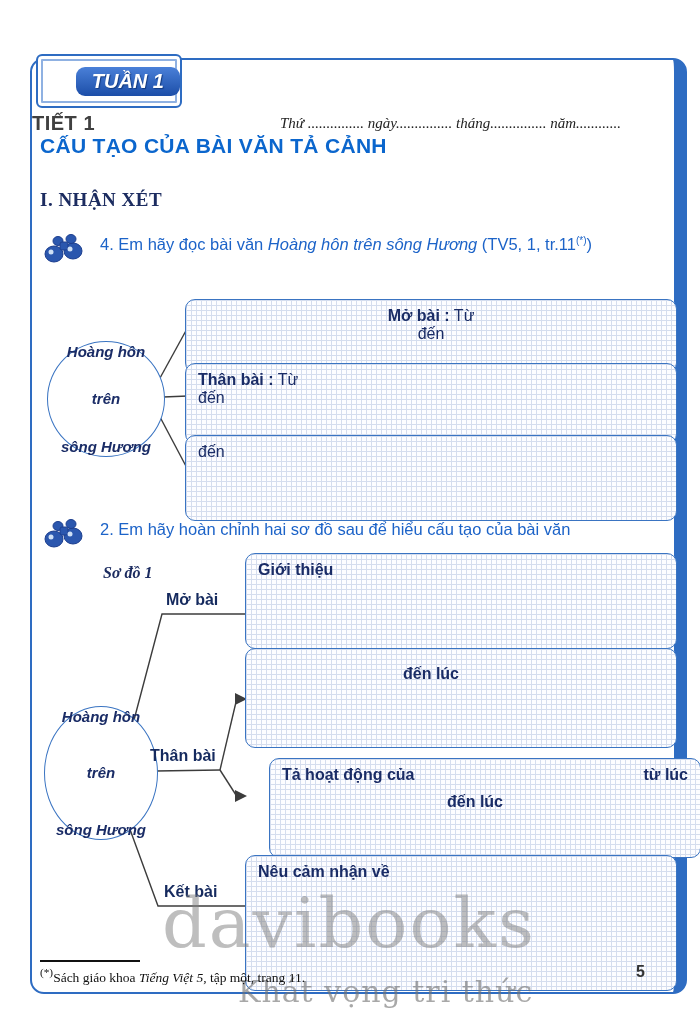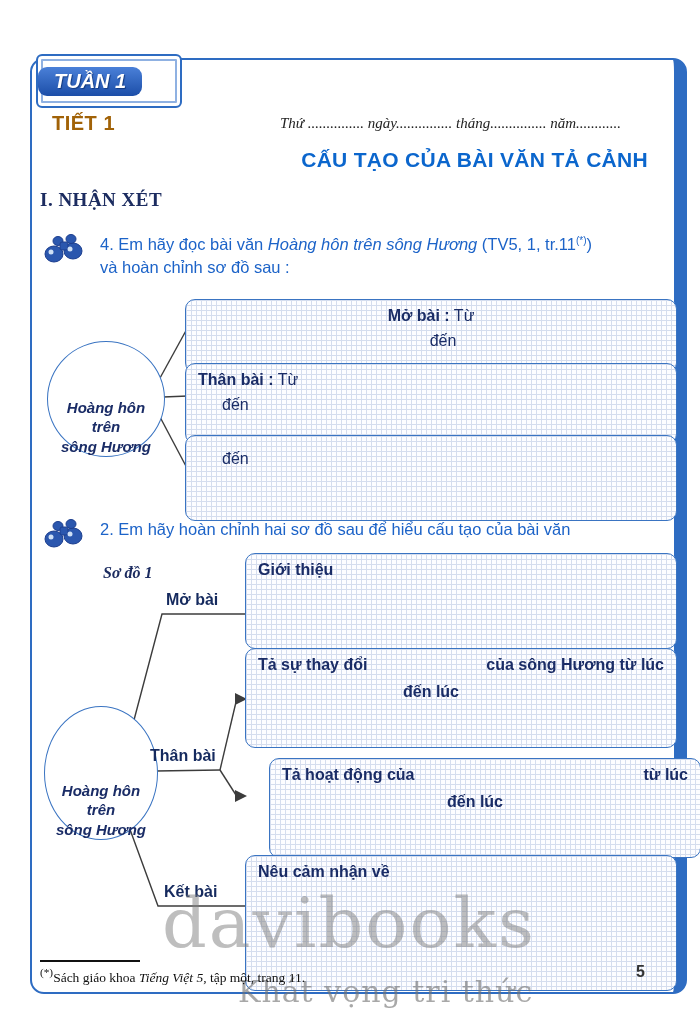--- a/index.html
+++ b/index.html
@@ -7,50 +7,50 @@
        font-family:"Liberation Sans",sans-serif;overflow:hidden;}
   .abs{position:absolute;}
   .b{font-weight:bold;}
 
   .frame{left:30px;top:58px;width:642px;height:932px;border:2.5px solid #2e6cc2;
          border-right-width:13px;border-radius:14px;z-index:0;}
 
   .badge{left:36px;top:54px;width:142px;height:50px;background:#fff;
          border:2px solid #2e6cc2;border-radius:6px;
          box-shadow:inset 0 0 0 3px #ffffff, inset 0 0 0 5px #8fb1e2;
-         display:flex;align-items:center;justify-content:flex-start;z-index:4;}
+         display:flex;align-items:center;justify-content:flex-end;z-index:4;}
   .badge-inner{background:linear-gradient(180deg,#4a80d8,#1c4ea8);border-radius:9px;
          padding:3px 16px;color:#fff;font-weight:bold;font-style:italic;font-size:20px;
          text-shadow:1px 1px 1px #123a80;}
 
-  .lesson{left:52px;top:112px;color:#a16207;font-size:20px;font-weight:bold;letter-spacing:.5px;z-index:3;}
+  .lesson{left:32px;top:112px;color:#404040;font-size:20px;font-weight:bold;letter-spacing:.5px;z-index:3;}
   .dateline{left:280px;top:115px;font-family:"Liberation Serif",serif;font-style:italic;
             font-size:15px;color:#222;z-index:3;}
-  .title{left:40px;top:148px;width:608px;text-align:right;color:#0b66cd;font-size:21px;
+  .title{left:40px;top:134px;width:608px;text-align:left;color:#0b66cd;font-size:21px;
          font-weight:bold;letter-spacing:.3px;z-index:3;}
   .section{left:40px;top:189px;font-family:"Liberation Serif",serif;font-weight:bold;
            font-size:19px;color:#1c2c60;letter-spacing:.5px;z-index:3;}
 
   .qtext{color:#1c63c8;font-size:16.5px;line-height:1.4;z-index:3;}
   .q1{left:100px;top:233px;width:560px;}
   .q2{left:100px;top:518px;width:560px;}
   .qtext sup{font-size:10px;}
   .icon{width:44px;height:32px;z-index:3;}
   .icon1{left:42px;top:232px;}
   .icon2{left:42px;top:517px;}
 
   .gridbox{border:1.7px solid #3a74c2;border-radius:10px;background-color:#fdfdff;
       background-image:linear-gradient(to right,#d5ddee 1px,transparent 1px),
                        linear-gradient(to bottom,#d5ddee 1px,transparent 1px);
       background-size:5px 5px;z-index:2;color:#1a2c66;font-size:16px;padding:7px 12px;}
   .row{display:flex;justify-content:space-between;}
-  .boxline2{margin-top:7px;padding-left:24px;}
+  .boxline2{}
 
   .ellipse{border:1.7px solid #3a74c2;border-radius:50%;background:#fff;z-index:2;
-      display:flex;flex-direction:column;align-items:center;justify-content:flex-end;
+      display:flex;flex-direction:column;align-items:center;justify-content:space-between;
       text-align:center;font-style:italic;font-weight:bold;color:#1a2c66;
       font-size:15px;line-height:1.3;}
 
   .branch-label{font-weight:bold;color:#152a5e;font-size:16px;z-index:3;}
   .sodo{left:103px;top:564px;font-family:"Liberation Serif",serif;font-style:italic;
         font-weight:bold;font-size:16px;color:#1c2c60;z-index:3;}
 
   .overlay{left:0;top:0;z-index:1;pointer-events:none;}
 
   .wm-main{left:162px;top:882px;font-family:"DejaVu Serif",serif;font-size:70px;
@@ -100,21 +100,20 @@
     <ellipse cx="31" cy="19" rx="9" ry="8"></ellipse>
     <ellipse cx="16" cy="9" rx="5" ry="4.5"></ellipse>
     <ellipse cx="29" cy="7" rx="5" ry="4.5"></ellipse>
     <rect x="18" y="10" width="8" height="8" rx="2"></rect>
   </g>
   <circle cx="9" cy="20" r="2.5" fill="#cfe0f5"></circle>
   <circle cx="28" cy="17" r="2.5" fill="#cfe0f5"></circle>
 </svg>
 <div class="abs qtext q1">
   <span>4. Em hãy đọc bài văn </span><i>Hoàng hôn trên sông Hương</i><span> (TV5, 1, tr.11</span><sup>(*)</sup><span>)</span>
-  <div>và hoàn chỉnh sơ đồ sau :</div>
 </div>
 
 <div class="abs ellipse" style="left:47px;top:341px;width:116px;height:114px;">
   <span>Hoàng hôn</span>
   <span>trên</span>
   <span>sông Hương</span>
 </div>
 
 <div class="abs gridbox" style="left:185px;top:299px;width:466px;height:58px;text-align:center;">
   <div><span class="b">Mở bài :</span> <span>Từ</span></div>
@@ -154,24 +153,20 @@
 
 <div class="abs branch-label" style="left:166px;top:591px;">Mở bài</div>
 <div class="abs branch-label" style="left:150px;top:747px;">Thân bài</div>
 <div class="abs branch-label" style="left:164px;top:883px;">Kết bài</div>
 
 <div class="abs gridbox" style="left:245px;top:553px;width:406px;height:80px;">
   <div class="b">Giới thiệu</div>
 </div>
 
 <div class="abs gridbox" style="left:245px;top:648px;width:406px;height:84px;">
-  <div class="row">
-    <span class="b">Tả sự thay đổi</span>
-    <span class="b">của sông Hương từ lúc</span>
-  </div>
   <div class="b" style="margin-left:145px;margin-top:9px;">đến lúc</div>
 </div>
 
 <div class="abs gridbox" style="left:245px;top:758px;width:406px;height:84px;margin-left:24px;">
   <div class="row">
     <span class="b">Tả hoạt động của</span>
     <span class="b">từ lúc</span>
   </div>
   <div class="b" style="margin-left:165px;margin-top:9px;">đến lúc</div>
 </div>

